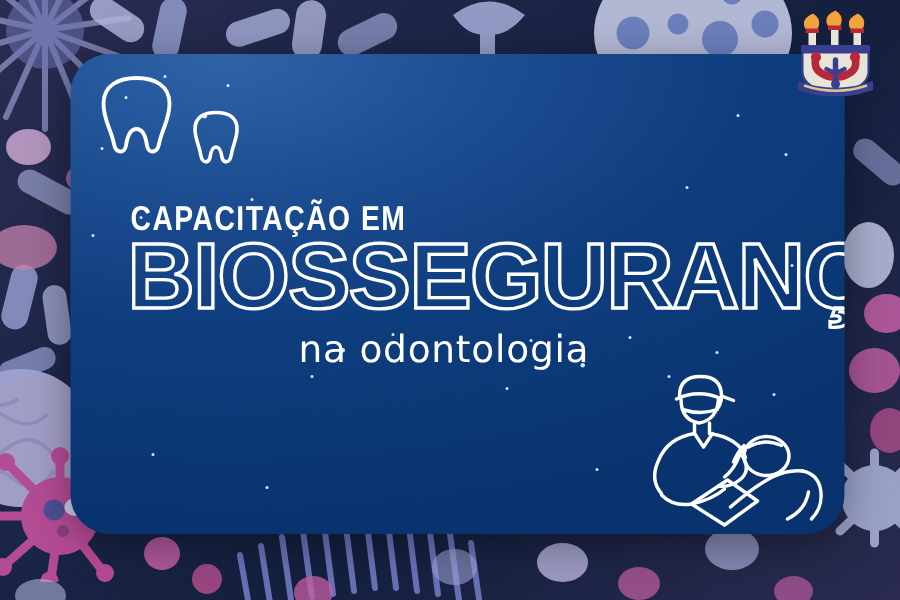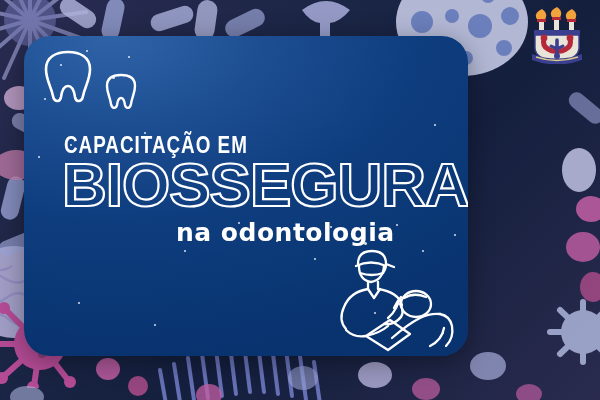--- a/index.html
+++ b/index.html
@@ -28,22 +28,22 @@
     border-radius: 999px;
     pointer-events: none;
   }
   .sunburst {
     position: absolute;
     pointer-events: none;
   }
   
   #card {
     position: absolute;
-    left: 24px; top: 36px;
-    width: 444px; height: 320px;
+    left: 47px; top: 36px;
+    width: 516px; height: 320px;
     border-radius: 26px;
     background:
       radial-gradient(120% 100% at 20% 0%, #2f63a8 0%, #1d4e92 28%, #0e3d7e 58%, #08336f 100%);
     box-shadow: 0 6px 26px rgba(0,0,0,.35);
     overflow: hidden;
   }
   .sparkle {
     position: absolute;
     background: #ffffff;
     border-radius: 50%;
@@ -79,21 +79,21 @@
     text-stroke: 2.2px #ffffff;
     transform: scaleX(1.0);
     transform-origin: left center;
   }
   #subtitle {
     position: absolute;
     left: 152px; top: 184px;
     color: #ffffff;
     font-size: 25px;
     font-family: "DejaVu Sans", sans-serif;
-    font-weight: bold;
+    font-weight: normal;
     letter-spacing: .5px;
     white-space: nowrap;
     line-height: 1;
   }
   
   #tooth-group { position: absolute; left: 16px; top: 10px; }
   
   #dentist-scene { position: absolute; right: 8px; bottom: 4px; }
   
   #emblem {

